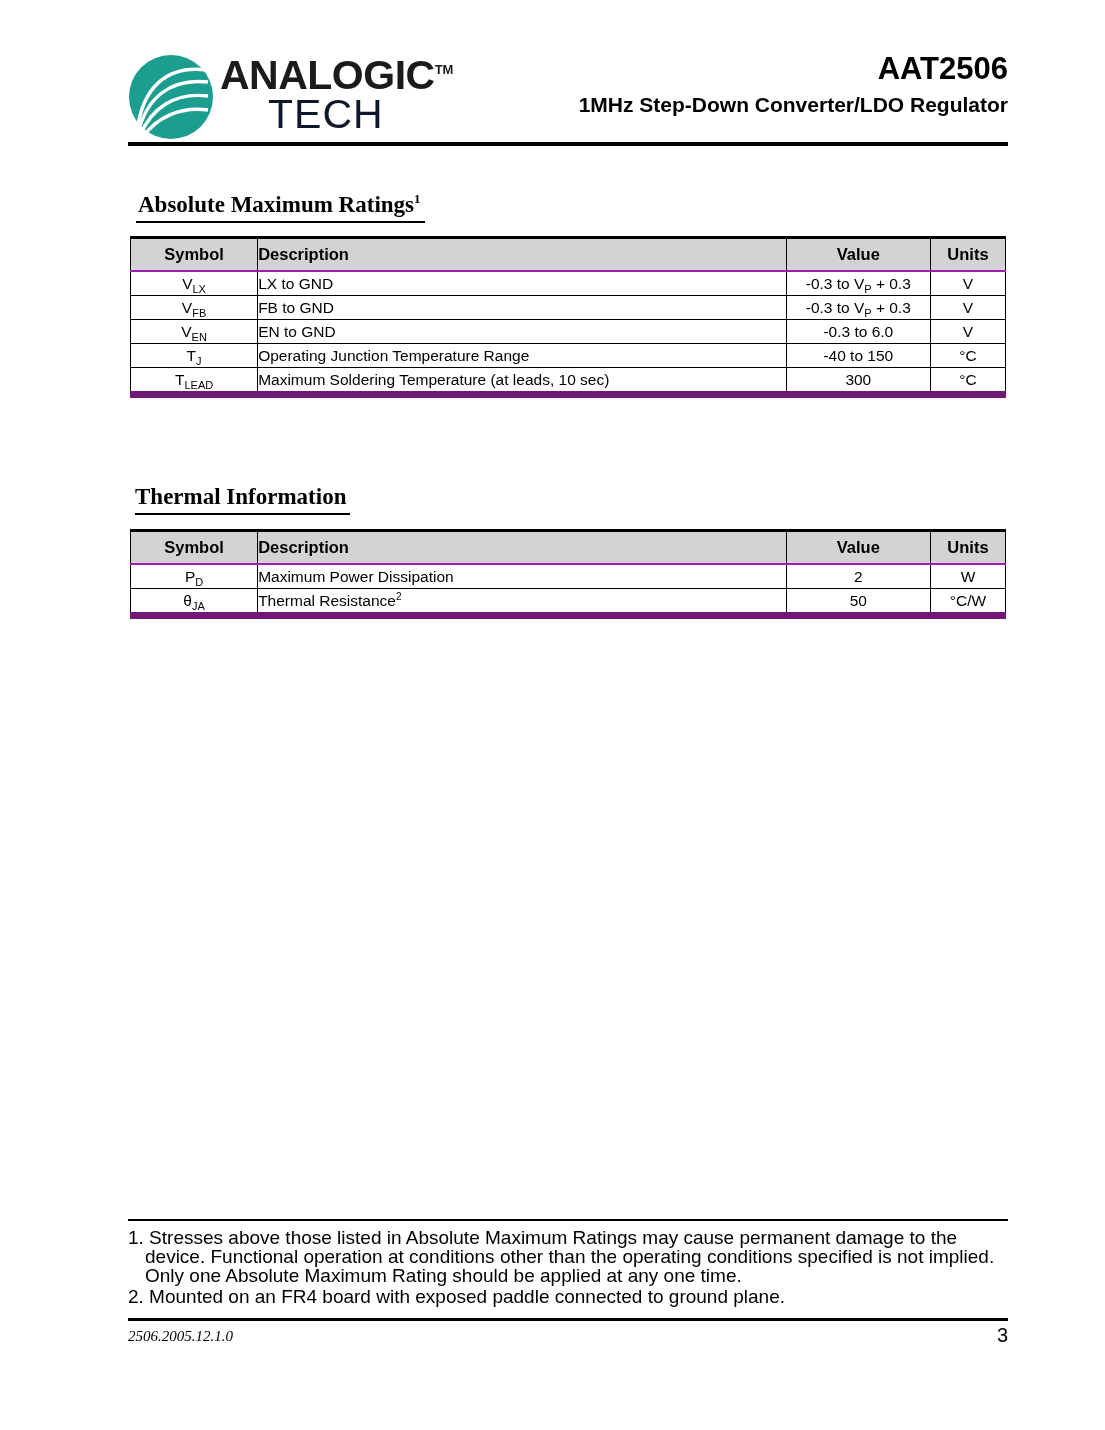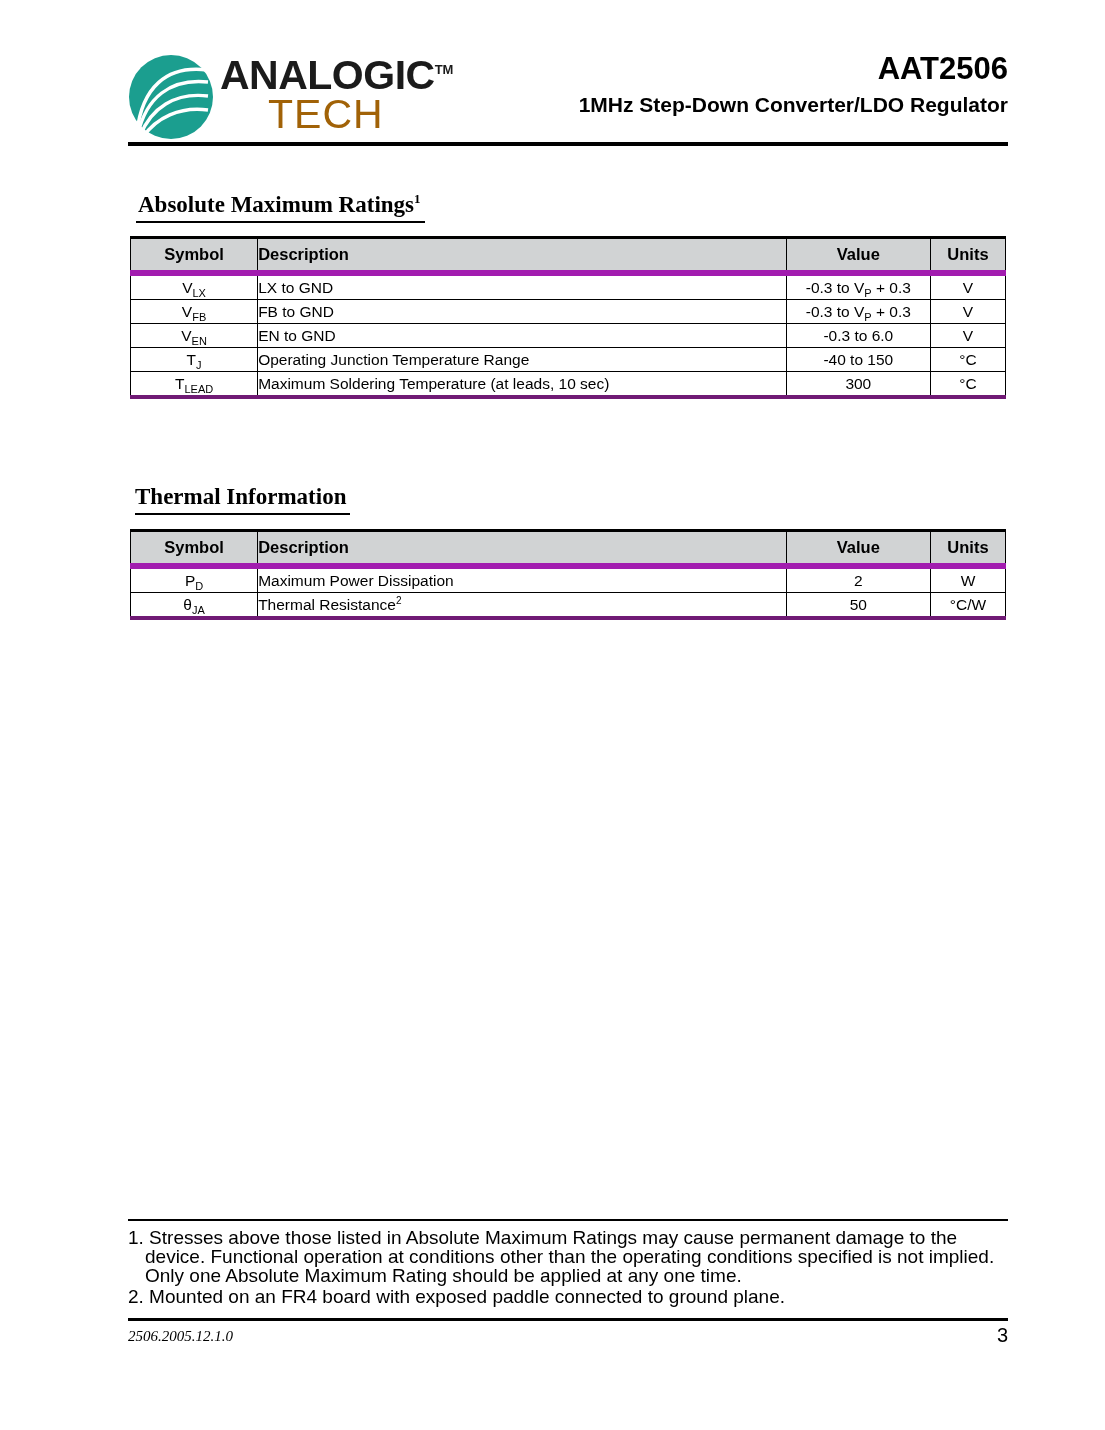--- a/index.html
+++ b/index.html
@@ -62,21 +62,21 @@
     font-size: 13px;
     vertical-align: super;
     font-weight: bold;
     letter-spacing: 0;
   }
   .logo-tech {
     font-size: 41px;
     font-weight: normal;
     line-height: 42px;
     letter-spacing: 1px;
-    color: #a16207;
+    color: #0f172a;
     margin-left: 48px;
     margin-top: -4px;
   }
 
   .header-titles {
     position: absolute;
     right: 0;
     top: 6px;
     text-align: right;
     width: 640px;
@@ -136,27 +136,27 @@
     border: 1px solid #000000;
     padding: 0;
     vertical-align: middle;
   }
   table.spec thead th {
     background: #d1d3d4;
     font-weight: bold;
     font-size: 16.5px;
     height: 31px;
     border-top: 3px solid #000000;
-    border-bottom: 6px solid #a21caf;
+    border-bottom: 2px solid #a21caf;
   }
   table.spec tbody td {
     height: 23px;
   }
   table.spec tbody tr:last-child td {
-    border-bottom: 4px solid #701a75;
+    border-bottom: 7px solid #701a75;
   }
   th.col-symbol, td.col-symbol {
     width: 126px;
     text-align: center;
     border-left: 3px solid #000000;
     border-right: 2px solid #000000;
   }
   th.col-desc, td.col-desc {
     width: 527px;
     text-align: left;

